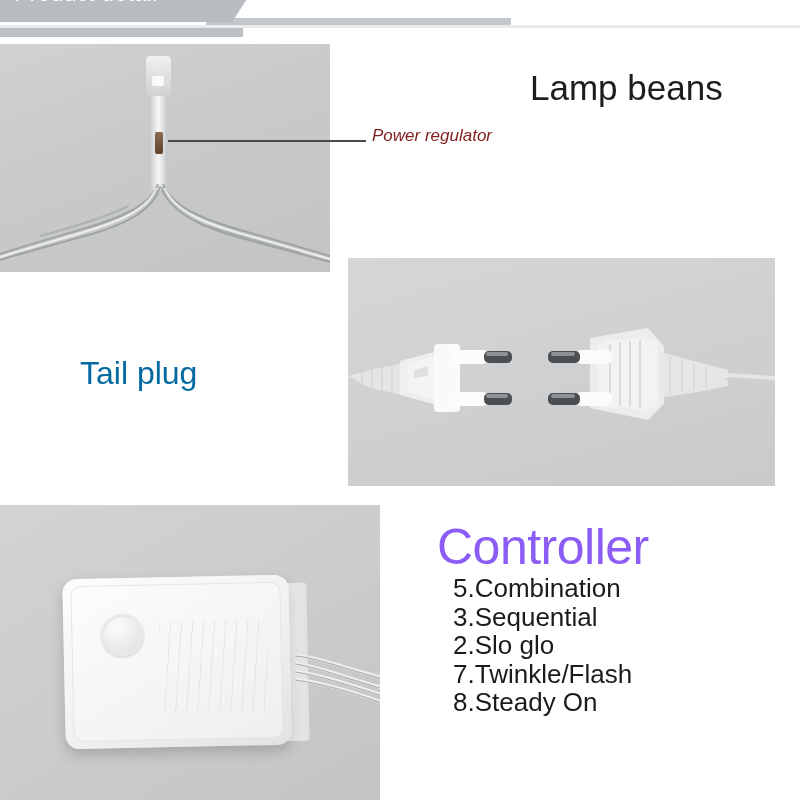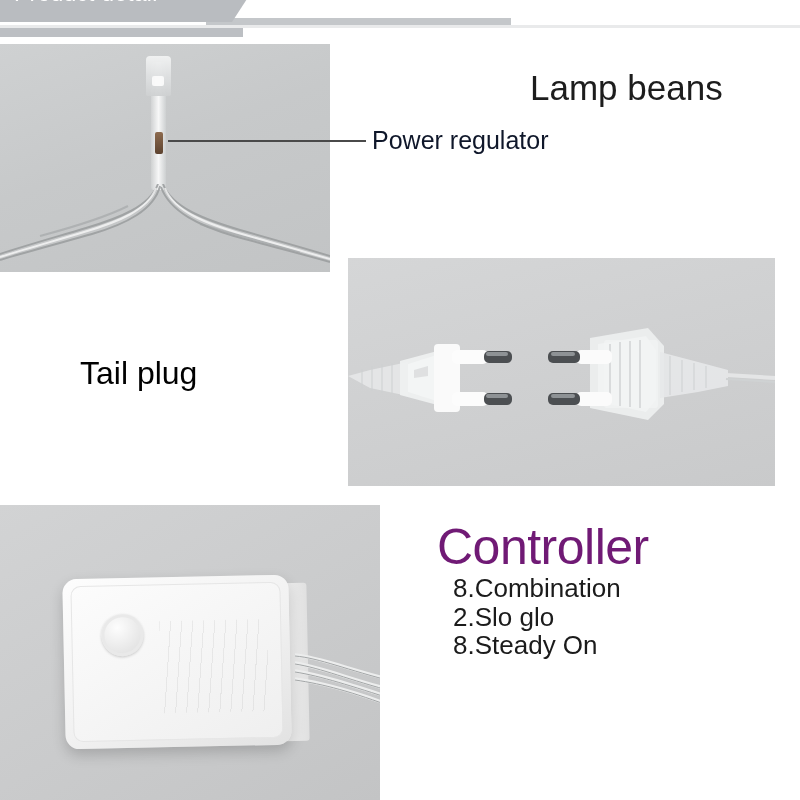--- a/index.html
+++ b/index.html
@@ -106,30 +106,30 @@
   }
   .ctrl-wires{ position:absolute; left:295px; top:110px; width:100px; height:110px; }
 
   
   #label-lampbeans{
     position:absolute; left:530px; top:68px;
     font-size:35px; color:#1d1d1d; white-space:nowrap;text-align:center;
   }
   #label-powerreg{
     position:absolute; left:372px; top:126px;
-    font-size:25px; color:#0f172a; white-space:nowrap;
+    font-size:17px; color:#7f1d1d; white-space:nowrap;font-style:italic;
   }
   #label-tailplug{
     position:absolute; left:80px; top:355px;
-    font-size:32px; color:#000000; white-space:nowrap;
+    font-size:32px; color:#0369a1; white-space:nowrap;
   }
 
   #controller-block{ position:absolute; left:437px; top:521px; width:340px; }
   #controller-heading{
-    font-size:50px; line-height:52px; color:#701a75;
+    font-size:50px; line-height:52px; color:#8b5cf6;
     font-weight:400; letter-spacing:-.5px; white-space:nowrap;
   }
   #controller-list{ list-style:none; margin-left:16px; margin-top:1px; }
   #controller-list li{
     font-size:26px; line-height:28.5px; color:#1b1b1b; white-space:nowrap;
   }
 </style>
 </head>
 <body>
 
@@ -237,17 +237,19 @@
   </svg>
 </div>
 
 <div id="label-lampbeans">Lamp beans</div>
 <div id="label-powerreg">Power regulator</div>
 <div id="label-tailplug">Tail plug</div>
 
 <div id="controller-block">
   <div id="controller-heading">Controller</div>
   <ul id="controller-list">
-    <li>8.Combination</li>
+    <li>5.Combination</li>
+    <li>3.Sequential</li>
     <li>2.Slo glo</li>
+    <li>7.Twinkle/Flash</li>
     <li>8.Steady On</li>
   </ul>
 </div>
 
 </body></html>

